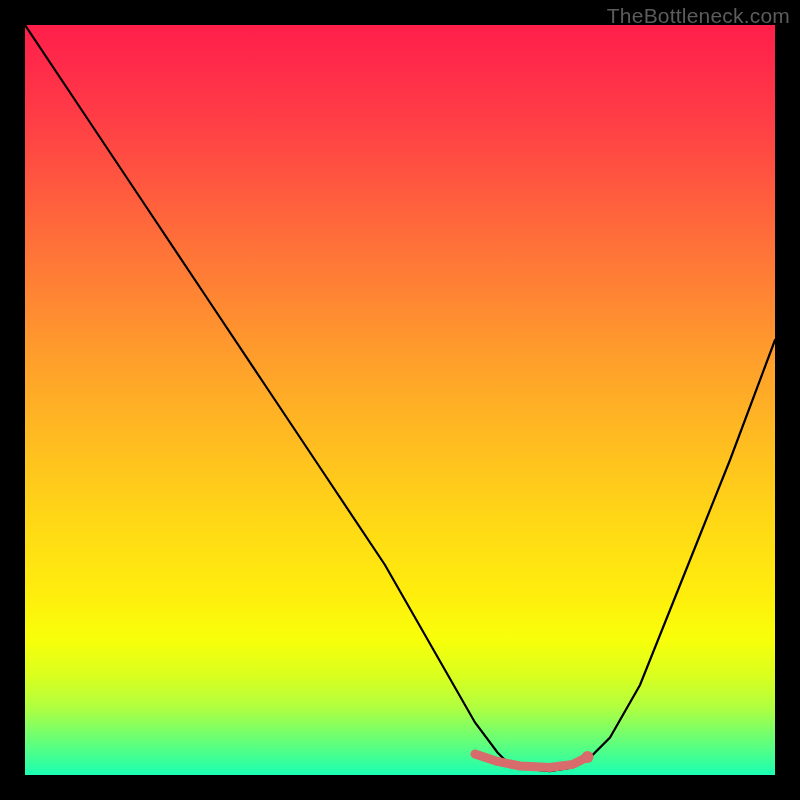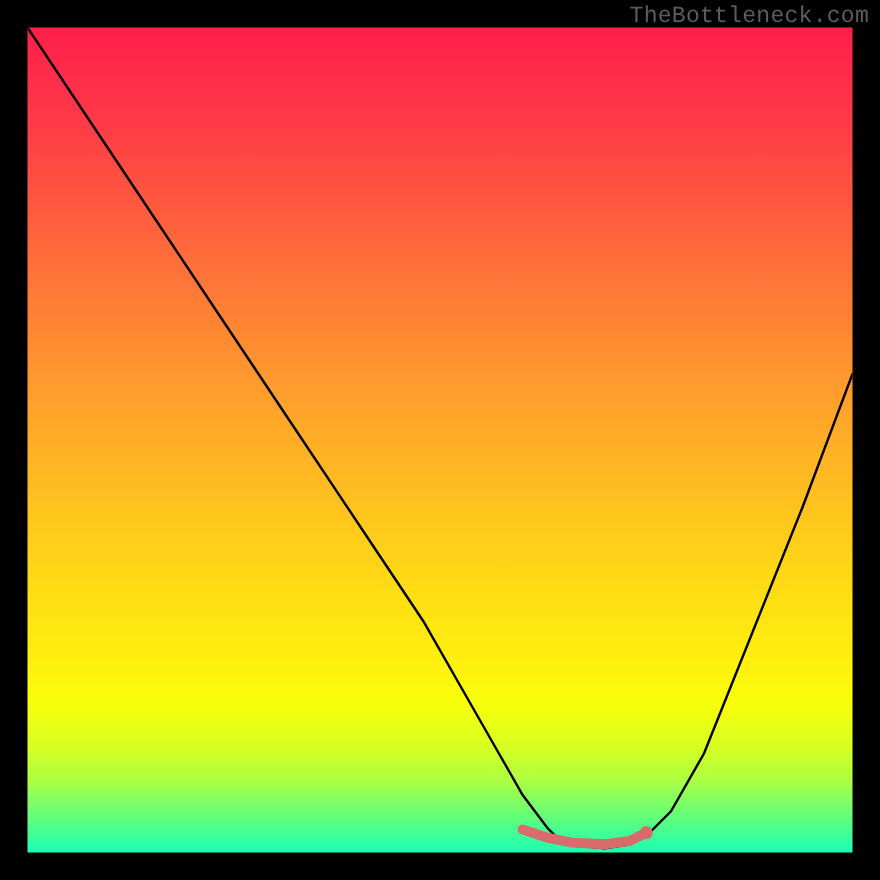--- a/index.html
+++ b/index.html
@@ -40,21 +40,21 @@
       #b0ff40 91%,
       #7eff66 94%,
       #4cff8c 97%,
       #1affb3 100%
     );
   }
   .watermark {
     position: absolute;
     top: 4px;
     right: 10px;
-    font-family: Liberation Mono, monospace;
+    font-family: Liberation Sans, sans-serif;
     font-size: 21px;
     color: #5c5c5c;
     letter-spacing: 0.2px;
     font-weight: 500;
   }
   .curve-svg {
     position: absolute;
     left: 0;
     top: 0;
     width: 750px;

